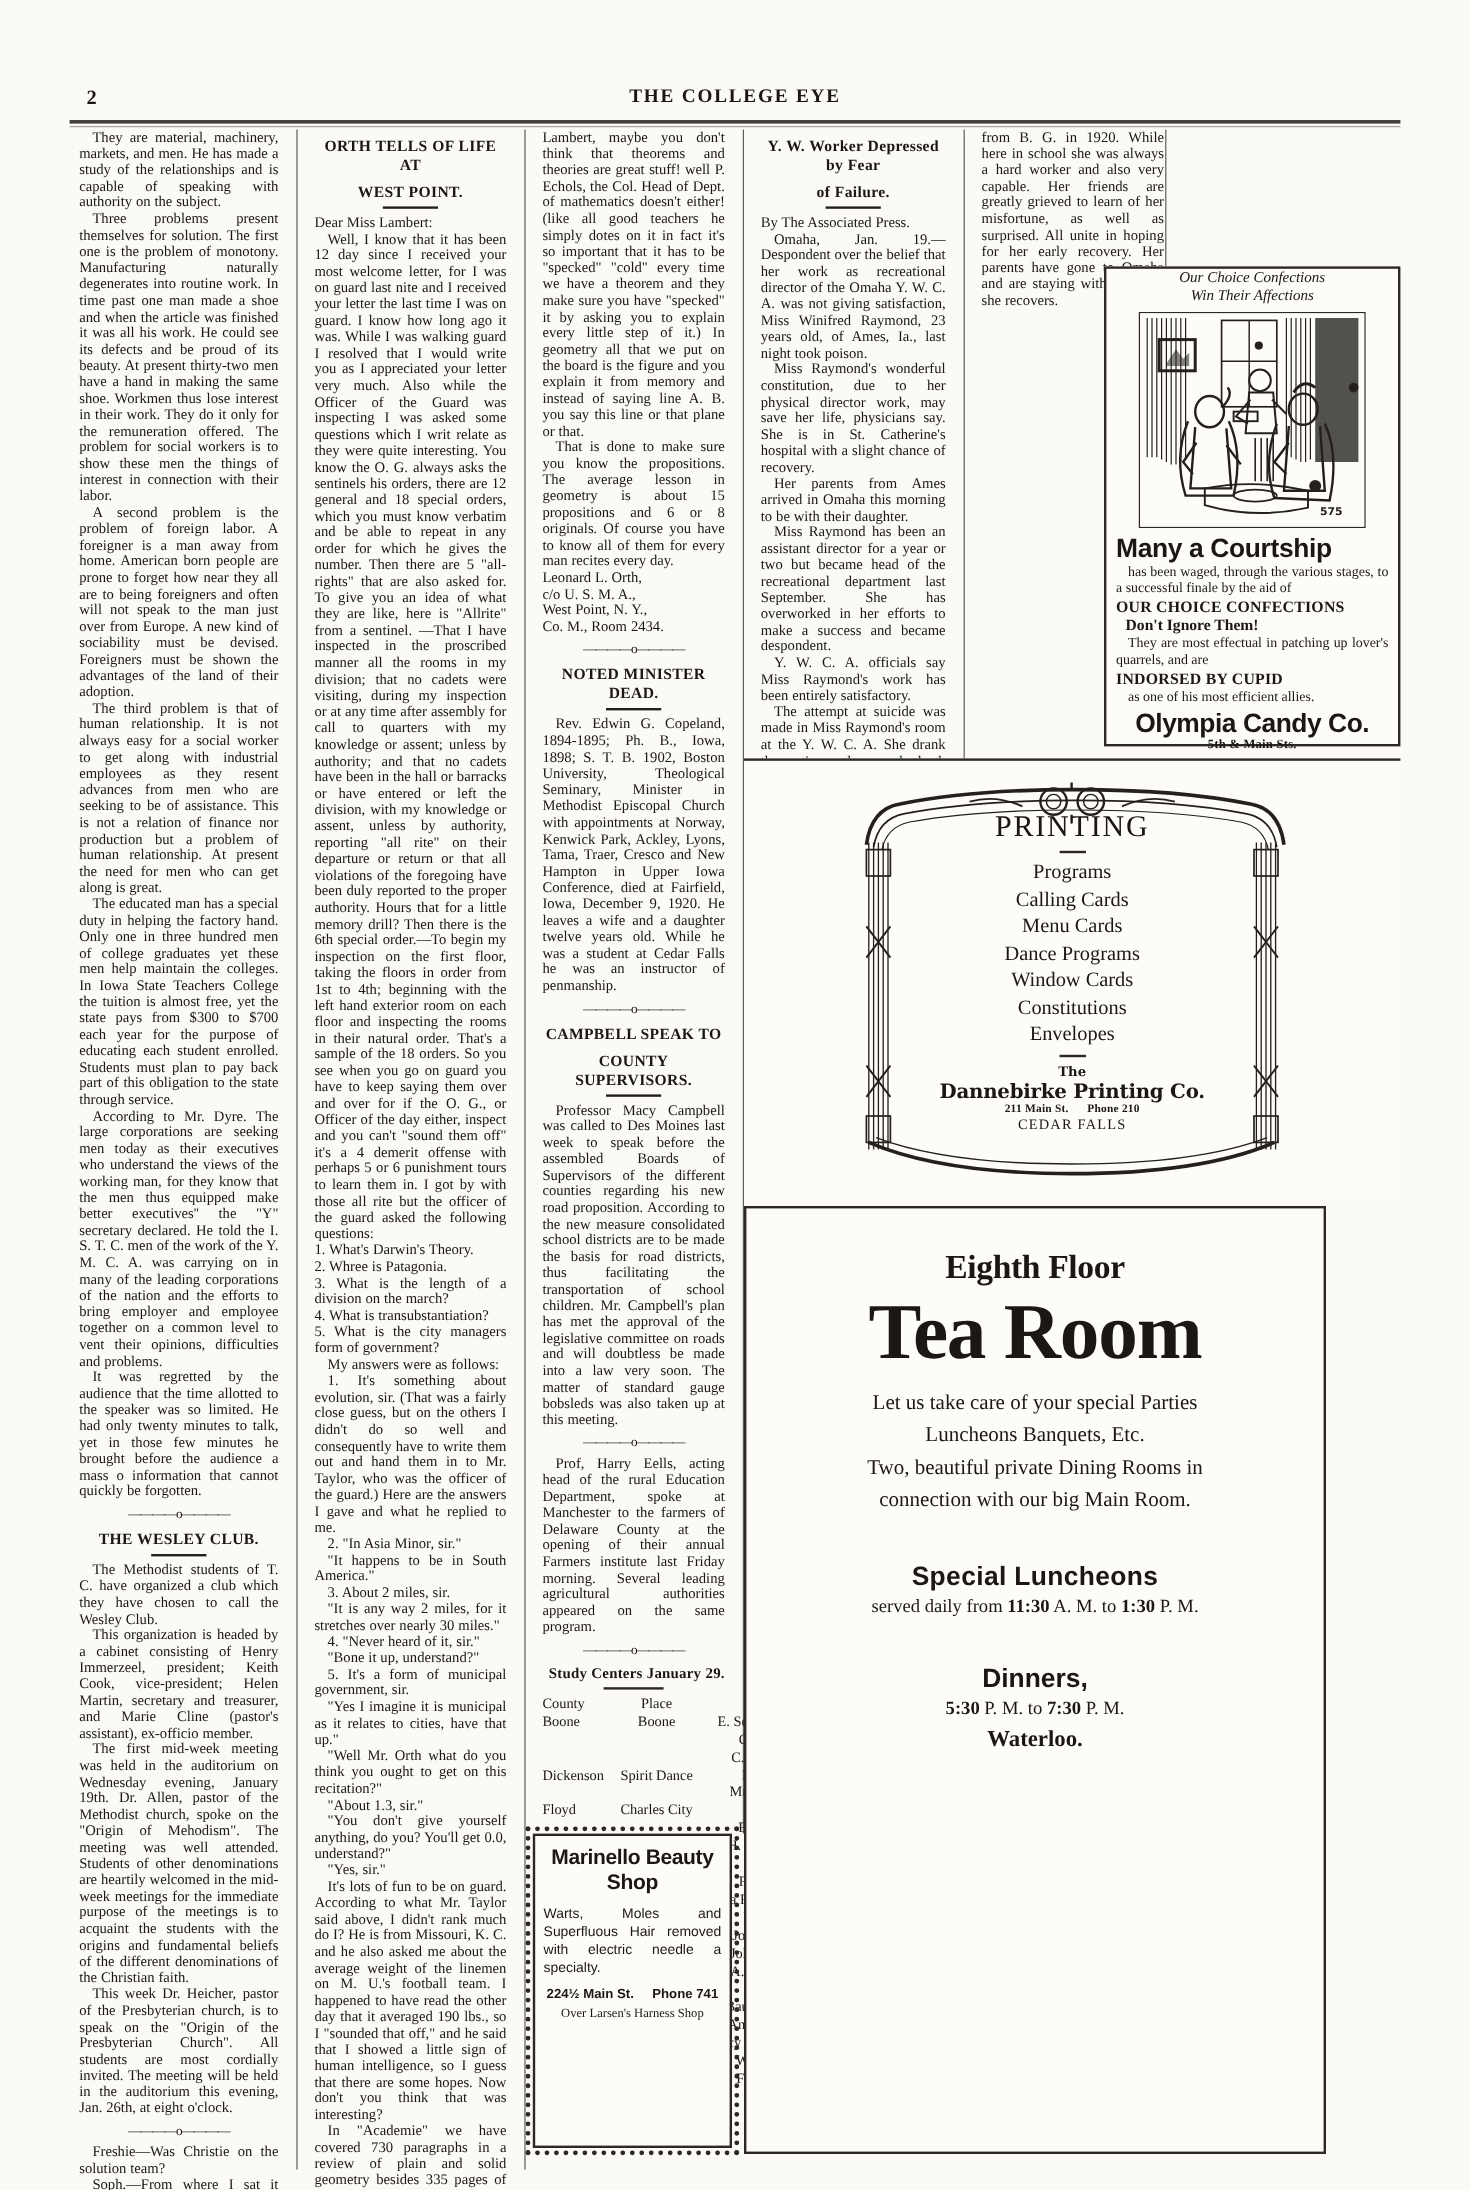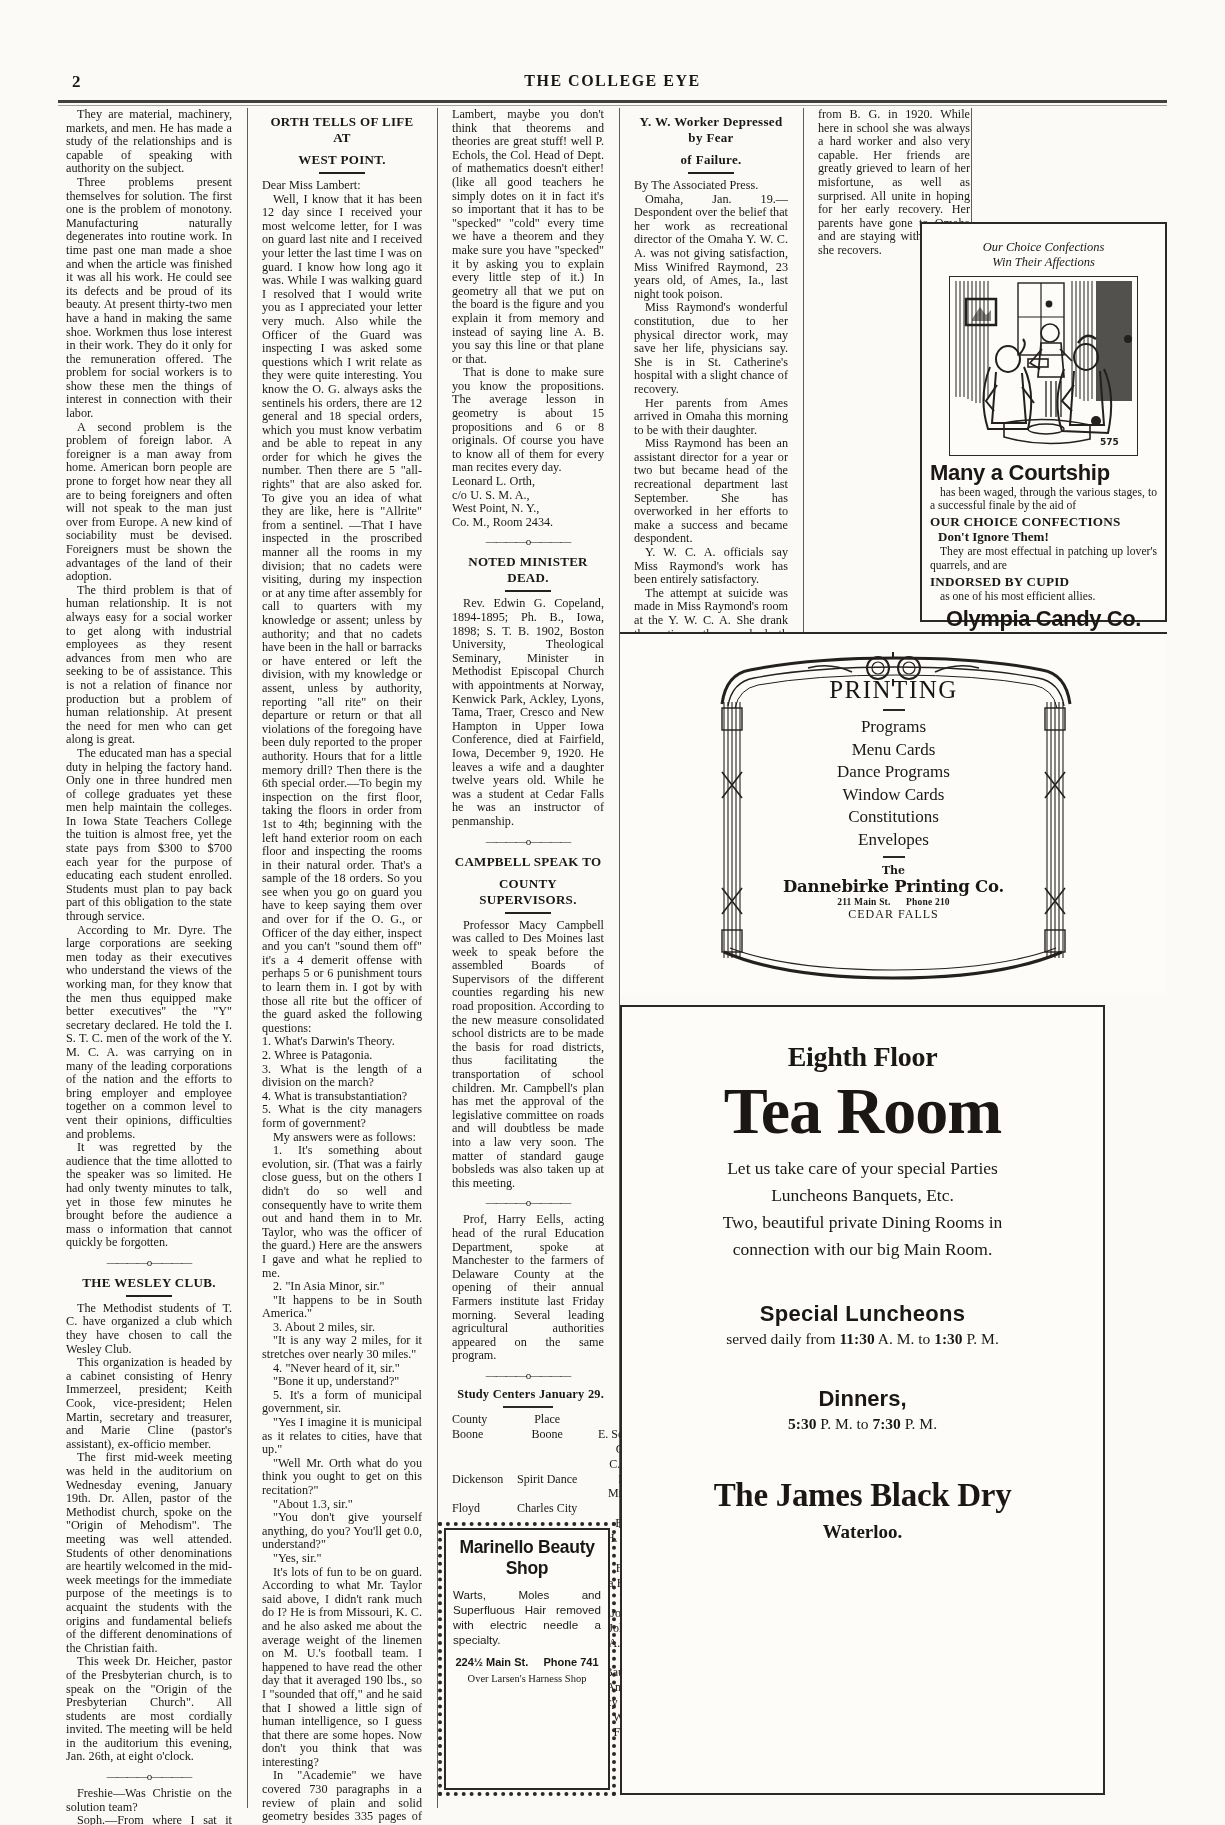--- a/index.html
+++ b/index.html
@@ -53,21 +53,21 @@
   
   .sctab{width:100%;border-collapse:collapse;font-size:12px;line-height:13.4px;}
   .sctab td{padding:0 1px 1.5px 0;vertical-align:top;white-space:nowrap;}
   .sctab td.pl{text-align:center;}
   .sctab td.ins{text-align:right;}
 
   
   .ad{position:absolute;background:#fdfcf9;box-sizing:border-box;}
 
   
-  .ad-candy{left:920px;top:222px;width:247px;height:400px;border:2px solid #2b2825;padding:16px 8px;}
+  .ad-candy{left:920px;top:222px;width:247px;height:400px;border:2px solid #2b2825;padding:0 8px;}
   .candy-tag{font-style:italic;text-align:center;font-size:12.5px;line-height:15px;font-family:"Liberation Serif",serif;}
   .cut{margin:6px auto 0 auto;width:187px;height:178px;border:1px solid #2b2825;position:relative;overflow:hidden;background:#fdfcf9;}
   .candy-h{font-weight:bold;font-size:22px;line-height:24px;margin-top:5px;letter-spacing:-.3px;font-family:"Liberation Sans",sans-serif;}
   .candy-p{font-size:11.6px;line-height:13.2px;text-align:justify;text-indent:10px;margin-top:1px;}
   .candy-b{font-weight:bold;font-size:13.2px;line-height:15px;letter-spacing:.2px;margin-top:2px;}
   .candy-b2{font-weight:bold;font-size:13px;line-height:15px;margin-left:8px;}
   .candy-name{font-weight:bold;font-size:22px;line-height:24px;text-align:center;margin-top:4px;letter-spacing:-.4px;font-family:"Liberation Sans",sans-serif;}
   .candy-addr{font-weight:bold;font-size:10.5px;text-align:center;letter-spacing:.2px;}
 
   
@@ -483,20 +483,21 @@
 
           <path d="M22 300 q60 26 169 26 q109 0 169 -26" stroke-width="3"></path>
           <path d="M28 296 q58 22 163 22 q105 0 163 -22" stroke-width="1.2"></path>
         </g>
       </svg>
     </div>
     <div class="print-body">
       <div class="print-h">PRINTING</div>
       <div class="print-dash"></div>
       <div class="print-li">Programs</div>
+      <div class="print-li">Calling Cards</div>
       <div class="print-li">Menu Cards</div>
       <div class="print-li">Dance Programs</div>
       <div class="print-li">Window Cards</div>
       <div class="print-li">Constitutions</div>
       <div class="print-li">Envelopes</div>
       <div class="print-dash"></div>
       <div class="print-the">The</div>
       <div class="print-co">Dannebirke Printing Co.</div>
       <div class="print-addr">
         <span>211 Main St.</span>
@@ -538,17 +539,16 @@
     </div>
 
     <div class="tea-din">Dinners,</div>
     <div class="tea-din-sub">
       <b class="n">5:30</b>
       <span>P. M. to</span>
       <b class="n">7:30</b>
       <span>P. M.</span>
     </div>
 
-    <div class="tea-co">The James Black Dry</div>
     <div class="tea-city">Waterloo.</div>
   </div>
 
 </div>
 
 </body></html>

